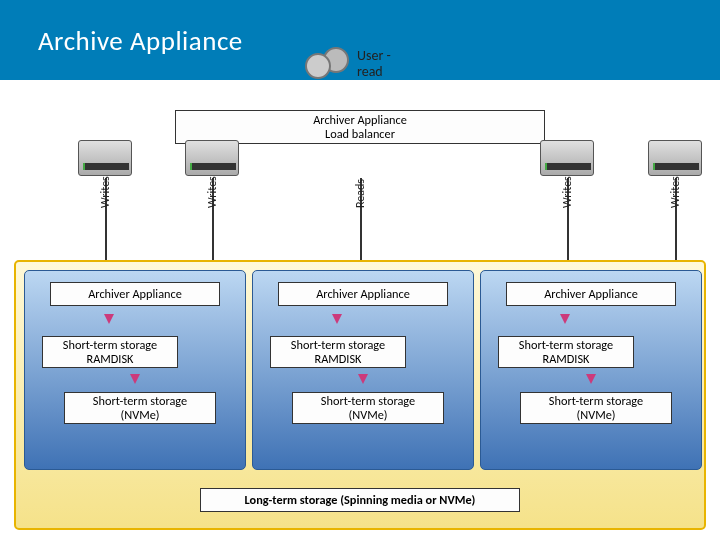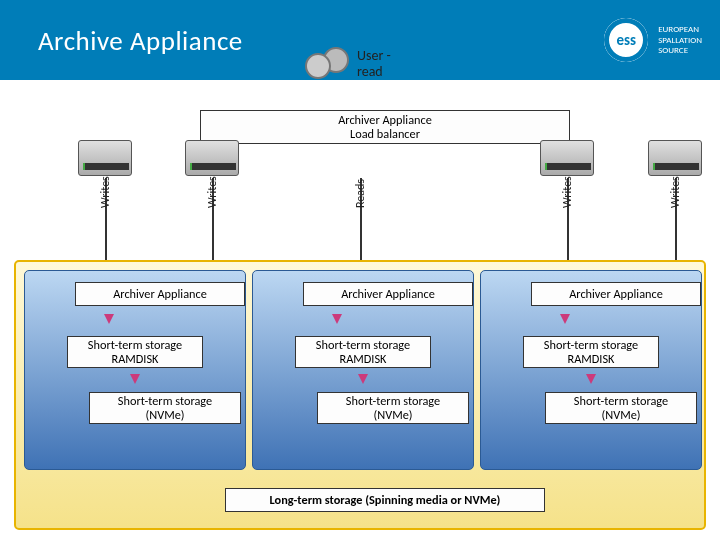--- a/index.html
+++ b/index.html
@@ -27,21 +27,21 @@
   .vline{position:absolute;width:2px;height:82px;top:98px;background:#333;}
   .v1{left:105px;} .v2{left:212px;} .v3{left:360px;} .v4{left:567px;} .v5{left:675px;}
   .vlab{position:absolute;transform:rotate(-90deg);font-size:12px;color:#222;top:128px;transform-origin:left top;}
   .vl1{left:98px;} .vl2{left:205px;} .vl3{left:353px;} .vl4{left:560px;} .vl5{left:668px;}
   
   .bigbox{position:absolute;left:14px;top:180px;width:692px;height:270px;border:2.5px solid #e8b400;border-radius:5px;background:linear-gradient(#fff9d8,#f5e28a);}
   
   .col{position:absolute;top:190px;width:222px;height:200px;border-radius:5px;background:linear-gradient(#bcd7f2,#3f72b5);border:1px solid #2b5a94;}
   .c1{left:24px;} .c2{left:252px;} .c3{left:480px;}
   
-  .cell{position:absolute;border:1px solid #333;background:#fdfdfd;font-size:12.3px;text-align:center;line-height:1.1;display:flex;align-items:center;justify-content:center;padding:3px 4px;margin-left:25px;}
+  .cell{position:absolute;border:1px solid #333;background:#fdfdfd;font-size:12.3px;text-align:center;line-height:1.1;display:flex;align-items:center;justify-content:center;padding:3px 4px;}
   .aa{width:170px;height:24px;top:202px;}
   .aa1{left:50px;} .aa2{left:278px;} .aa3{left:506px;}
   .st1{width:136px;height:32px;top:256px;}
   .st1a{left:42px;} .st1b{left:270px;} .st1c{left:498px;}
   .st2{width:152px;height:32px;top:312px;}
   .st2a{left:64px;} .st2b{left:292px;} .st2c{left:520px;}
   .lt{width:320px;height:24px;top:408px;left:200px;font-weight:600;}
   
   .arr{position:absolute;width:0;height:0;border-left:5px solid transparent;border-right:5px solid transparent;border-top:10px solid #cc3a7b;}
   .ar1a{left:104px;top:234px;} .ar1b{left:332px;top:234px;} .ar1c{left:560px;top:234px;}
@@ -52,26 +52,20 @@
 
 <div class="hdr">
   <h1>Archive Appliance</h1>
   <div class="usr">
     <div class="ico">
       <div class="p p2"></div>
         <div class="p p1"></div>
     </div>
     <div class="txt" style="white-space:pre-line;">User -
 read</div>
-  </div>
-  <div class="logo">
-    <div class="c">ess</div>
-    <div class="t" style="white-space:pre-line;">EUROPEAN
-SPALLATION
-SOURCE</div>
   </div>
 </div>
 
 <div class="wrap">
 
   <div class="lb cell" style="white-space:pre-line;">Archiver Appliance
 Load balancer</div>
 
   <div class="srv s1"></div>
   <div class="srv s2"></div>

